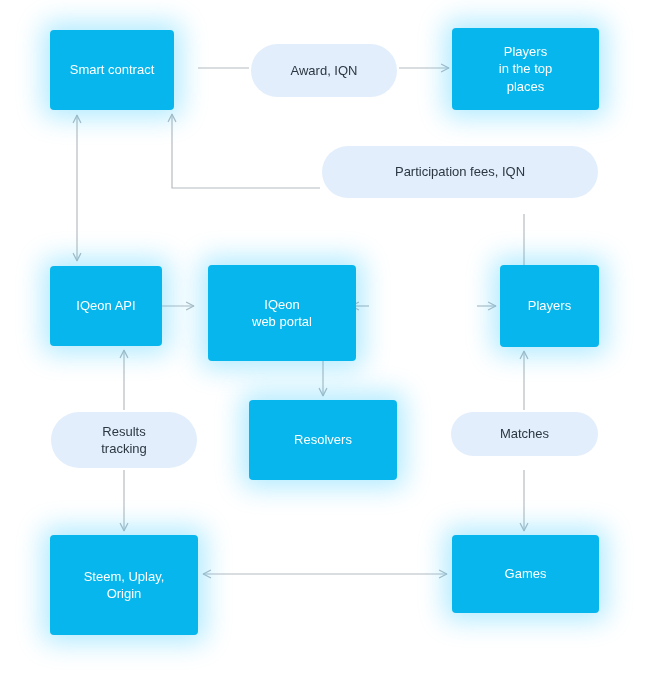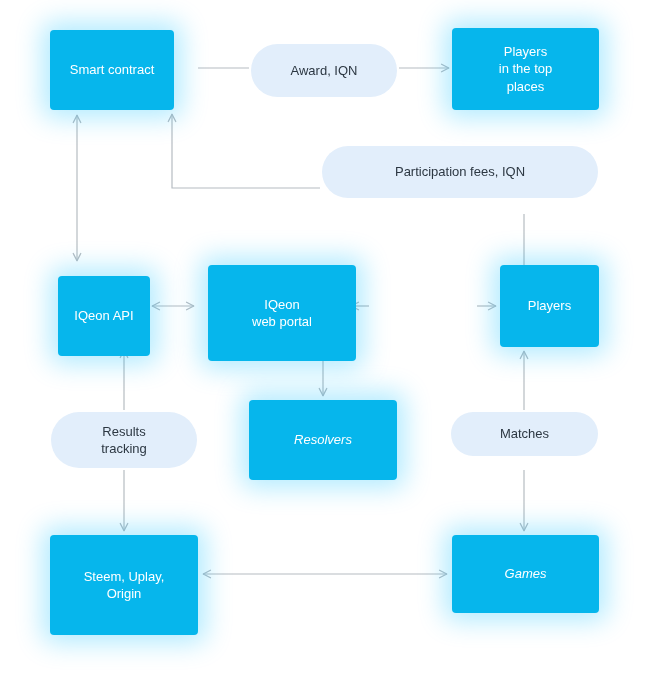--- a/index.html
+++ b/index.html
@@ -92,24 +92,24 @@
       <line x1="203" y1="574" x2="447" y2="574" marker-start="url(#ah-start)" marker-end="url(#ah-end)"></line>
     </g>
   </svg>
 
 <div class="node box" style="left: 50px; top: 30px; width: 124px; height: 80px;">Smart contract</div>
     <div class="node pill" style="left: 251px; top: 44px; width: 146px; height: 53px;">Award, IQN</div>
     <div class="node box" style="left: 452px; top: 28px; width: 147px; height: 82px;">Players
 in the top
 places</div>
     <div class="node pill" style="left: 322px; top: 146px; width: 276px; height: 52px;">Participation fees, IQN</div>
-    <div class="node box" style="left: 50px; top: 276px; width: 92px; height: 80px; margin-left: 8px;">IQeon API</div>
+    <div class="node box" style="left: 50px; top: 266px; width: 112px; height: 80px;">IQeon API</div>
     <div class="node box" style="left: 208px; top: 265px; width: 148px; height: 96px;">IQeon
 web portal</div>
     <div class="node box" style="left: 500px; top: 265px; width: 99px; height: 82px;">Players</div>
     <div class="node pill" style="left: 51px; top: 412px; width: 146px; height: 56px;">Results
 tracking</div>
-    <div class="node box" style="left: 249px; top: 400px; width: 148px; height: 80px; font-style: italic;">Resolvers</div>
+    <div class="node box" style="left: 249px; top: 400px; width: 148px; height: 80px;">Resolvers</div>
     <div class="node pill" style="left: 451px; top: 412px; width: 147px; height: 44px;">Matches</div>
     <div class="node box" style="left: 50px; top: 535px; width: 148px; height: 100px;">Steem, Uplay,
 Origin</div>
-    <div class="node box" style="left: 452px; top: 535px; width: 147px; height: 78px; font-style: italic;">Games</div>
+    <div class="node box" style="left: 452px; top: 535px; width: 147px; height: 78px;">Games</div>
   </div>
 
 </body></html>

